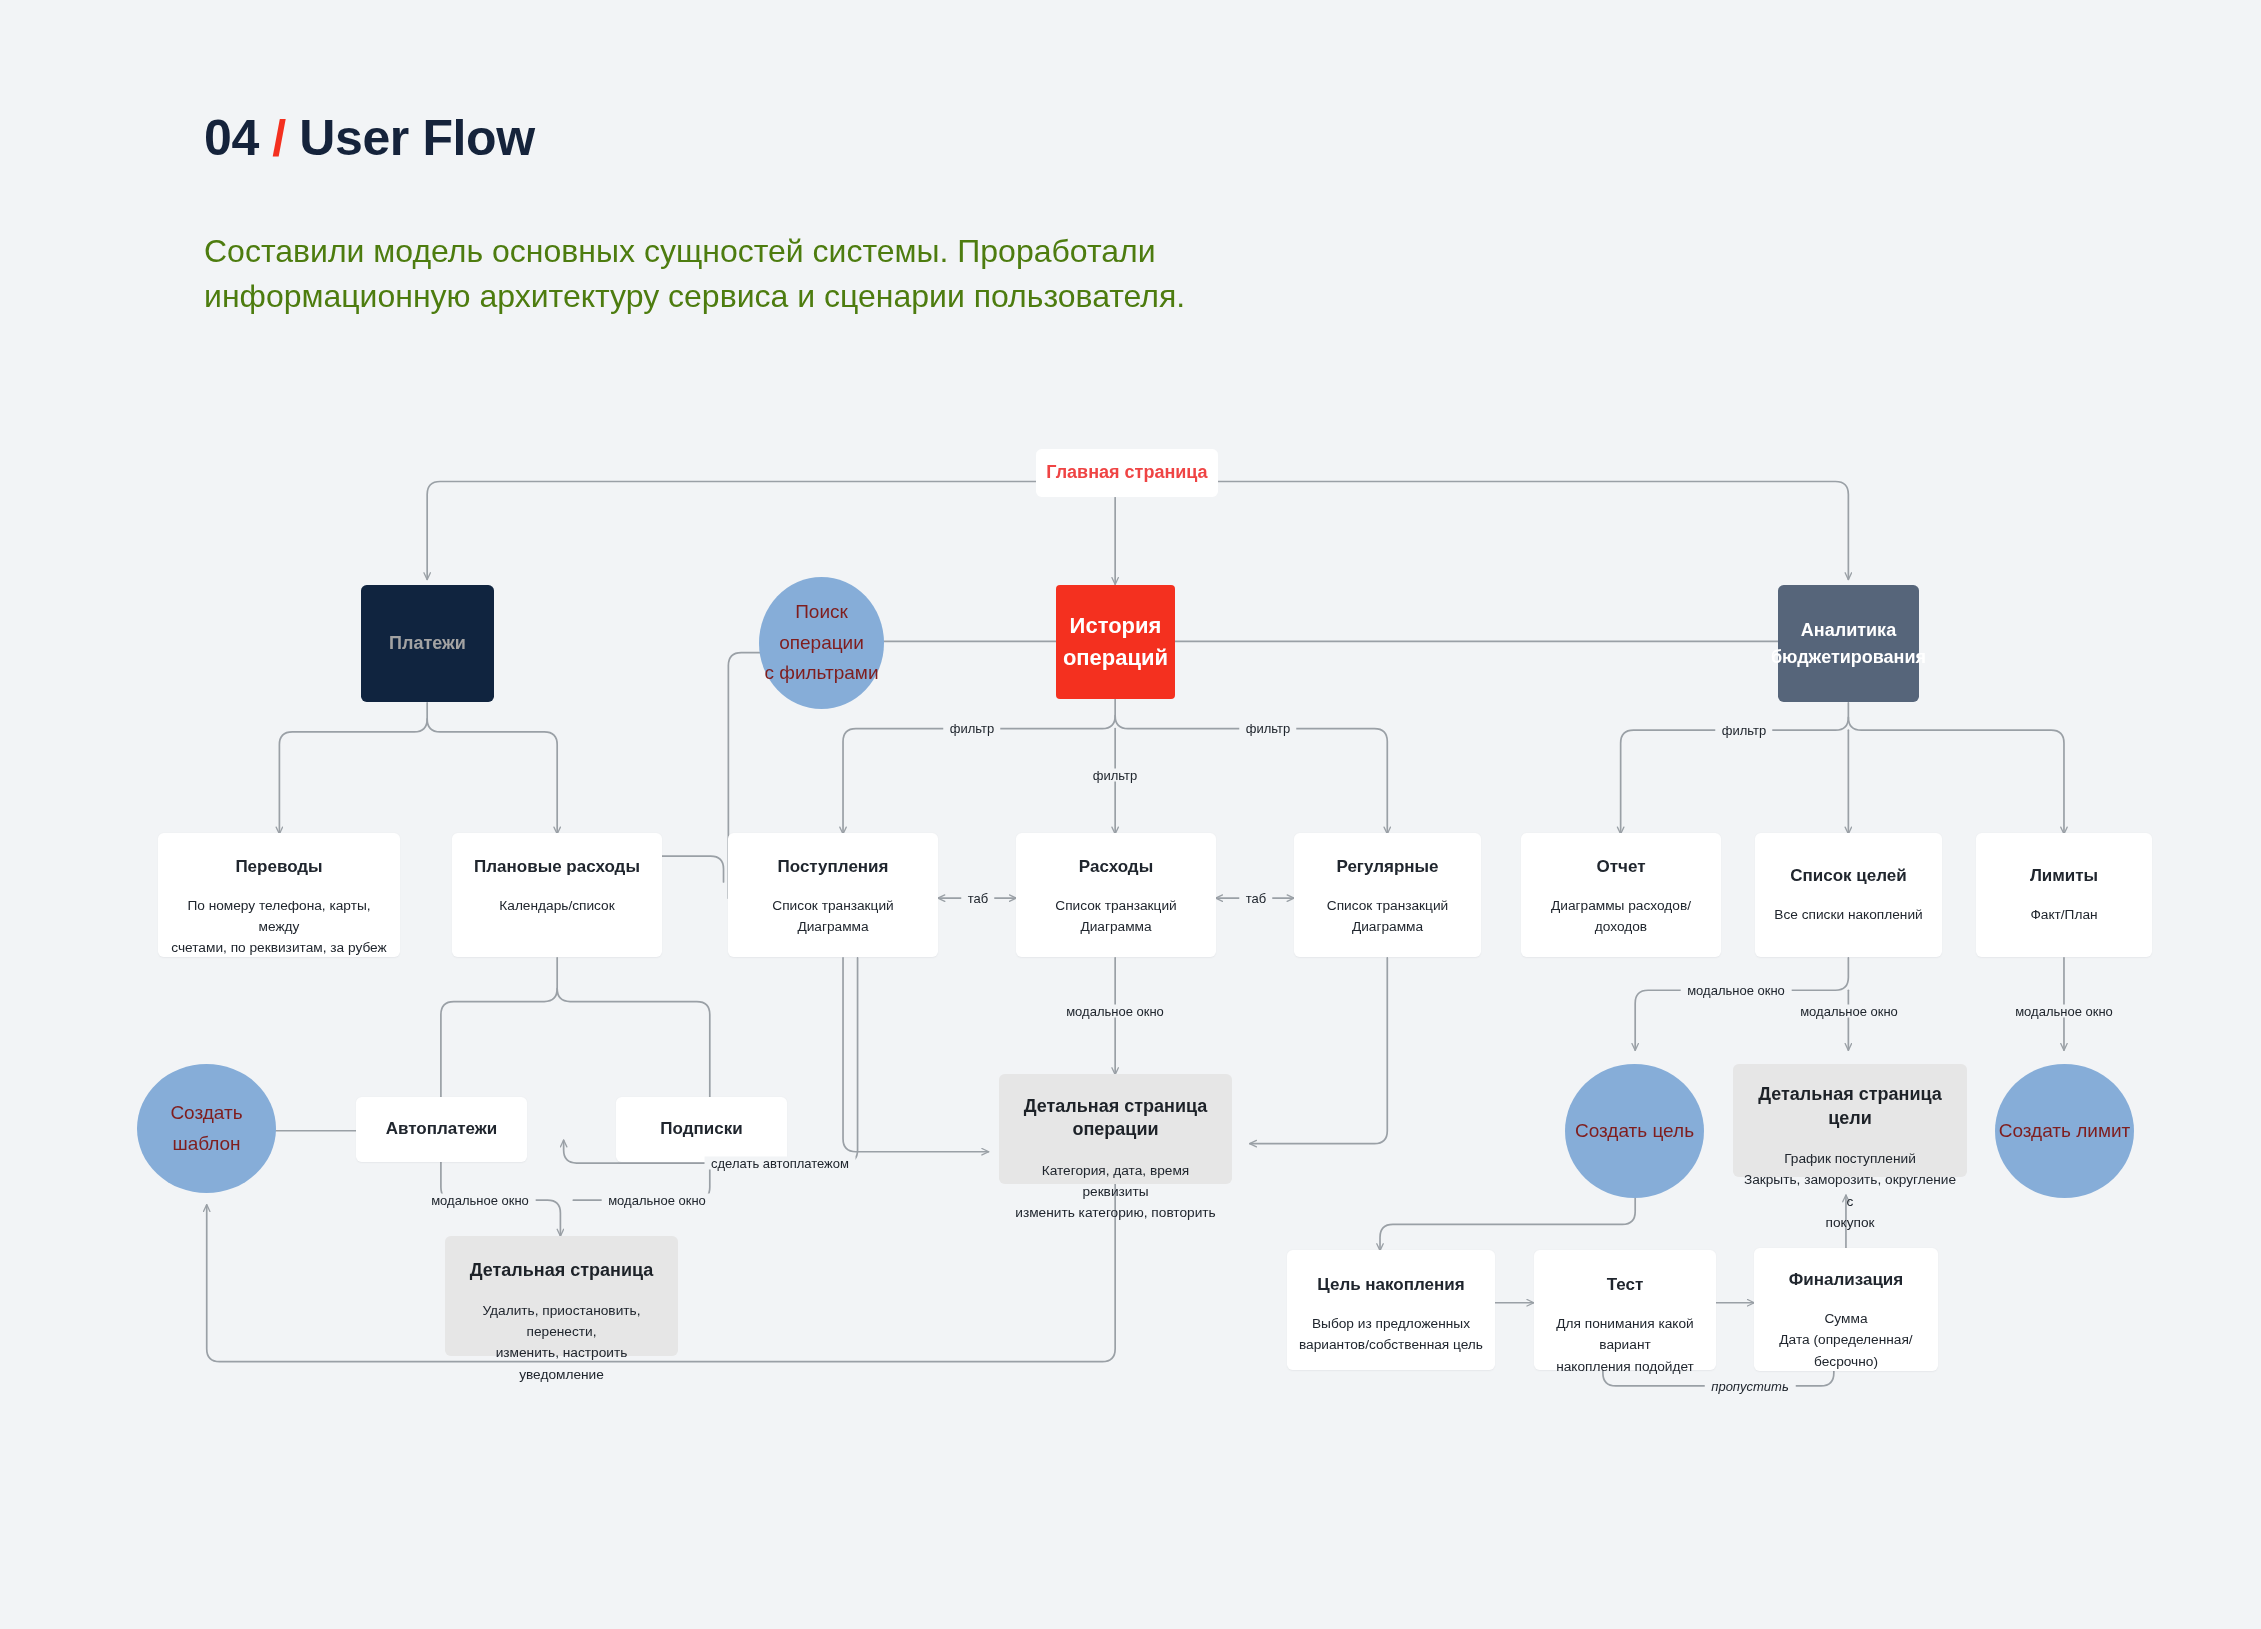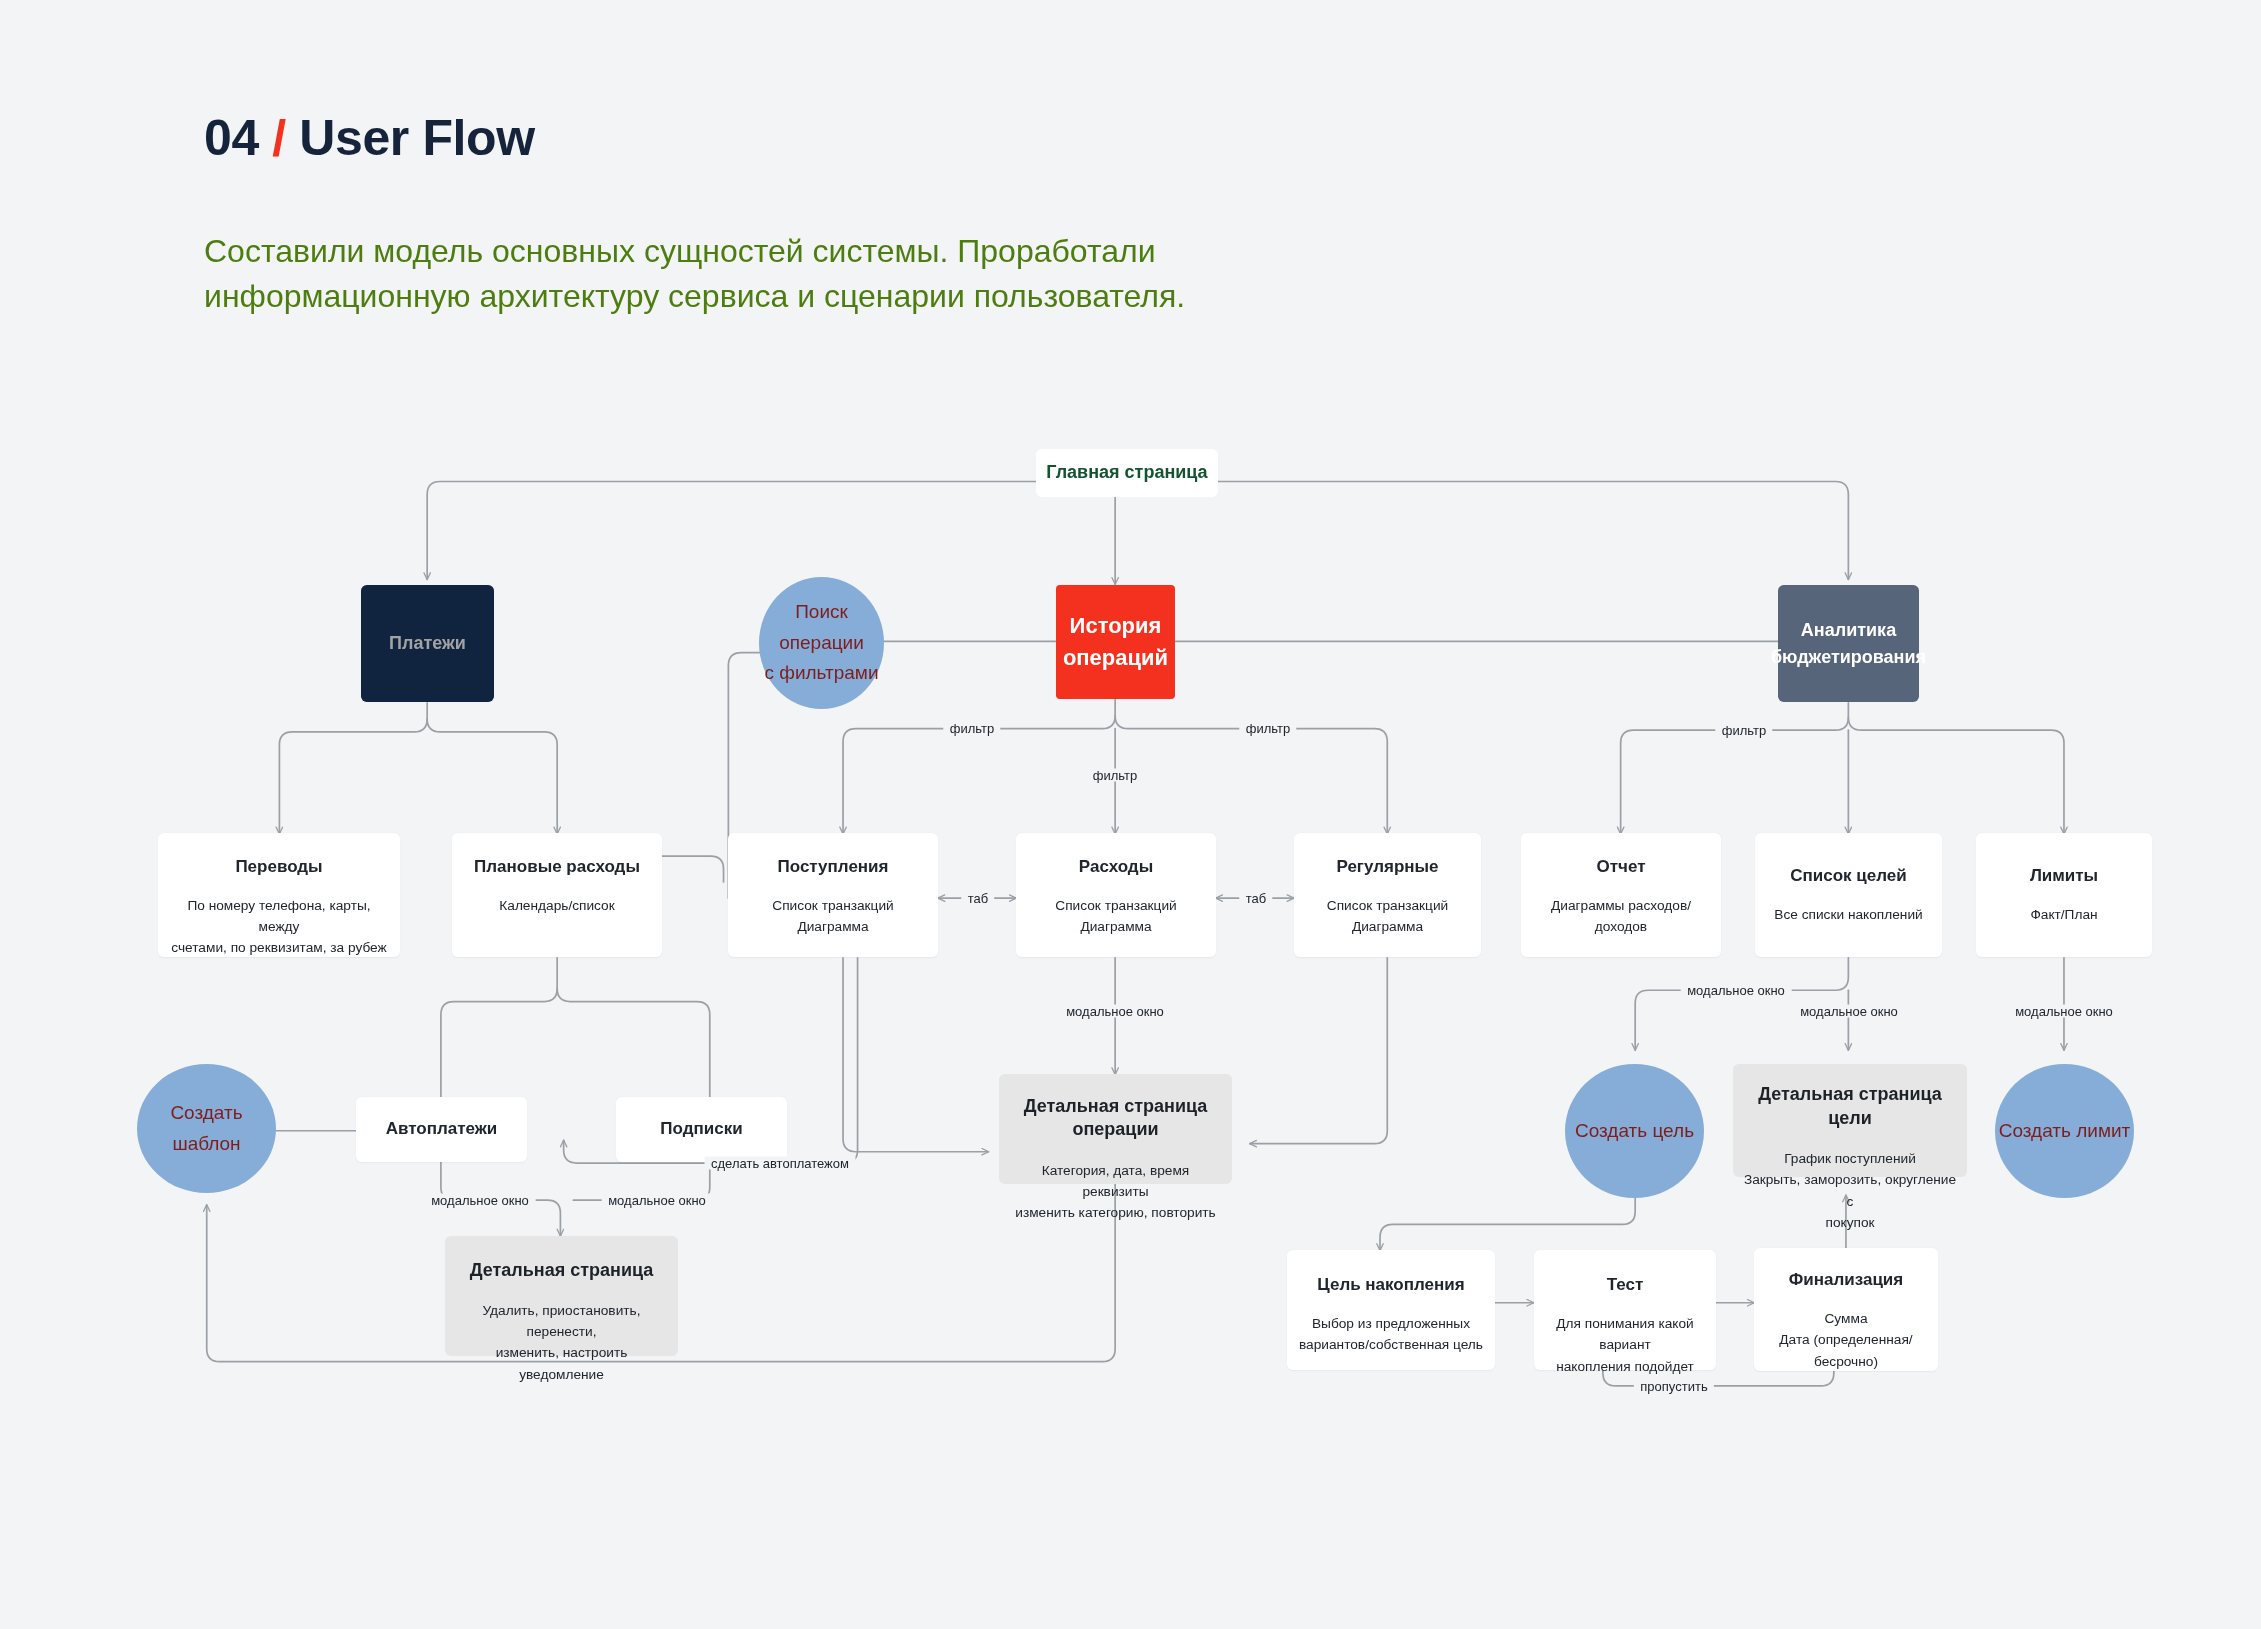--- a/index.html
+++ b/index.html
@@ -74,21 +74,21 @@
 
   
   .ell{
     background:#86add8;
     border-radius:50%;
   }
   .ell .n-title{font-size:19px;color:#7f1d1d;font-weight:400;line-height:1.62;}
 
   
   .topcard{background:#ffffff;border-radius:5.7px;}
-  .topcard .n-title{font-size:18px;color:#14532d;}
+  .topcard .n-title{font-size:18px;color:#ef4444;}
 
   
   .elabel{
     position:absolute;
     font-size:13px;color:#20262e;
     background:#f2f4f6;
     padding:0 6.5px;
     white-space:nowrap;
     transform:translate(-50%,-50%);
     line-height:1;
@@ -323,17 +323,17 @@
     <div class="elabel" style="left:1256px;top:898px;">таб</div>
 
     <div class="elabel" style="left:480px;top:1200px;">модальное окно</div>
     <div class="elabel" style="left:657px;top:1200px;">модальное окно</div>
     <div class="elabel" style="left:1115px;top:1011px;">модальное окно</div>
     <div class="elabel" style="left:1736px;top:990px;">модальное окно</div>
     <div class="elabel" style="left:1849px;top:1011px;">модальное окно</div>
     <div class="elabel" style="left:2064px;top:1011px;">модальное окно</div>
 
     <div class="elabel" style="left:780px;top:1163px;">сделать автоплатежом</div>
-    <div class="elabel" style="left:1674px;top:1386px;">пропустить</div>
+    <div class="elabel" style="left:1750px;top:1386px;font-style:italic;">пропустить</div>
 
   </div>
 </div>
 
 
 </body></html>

